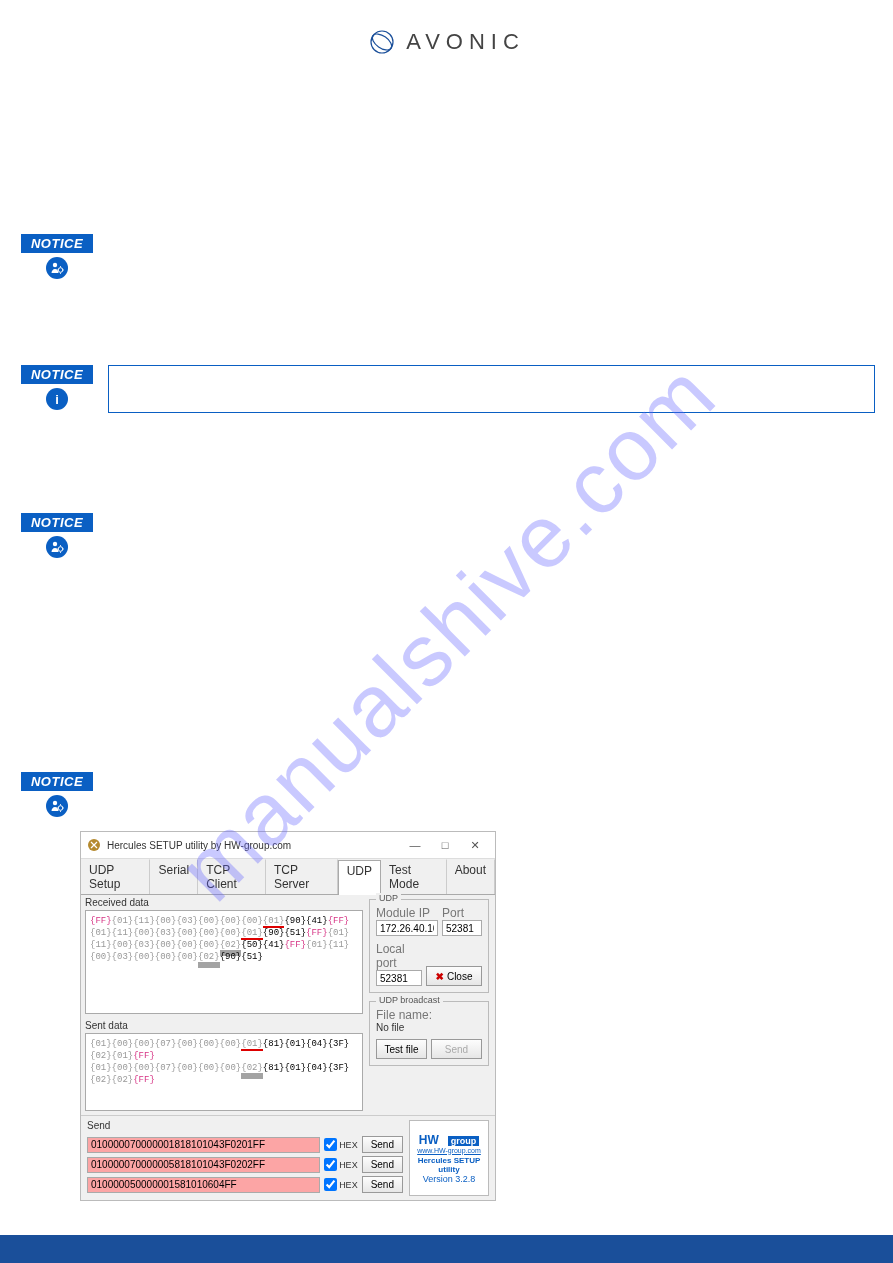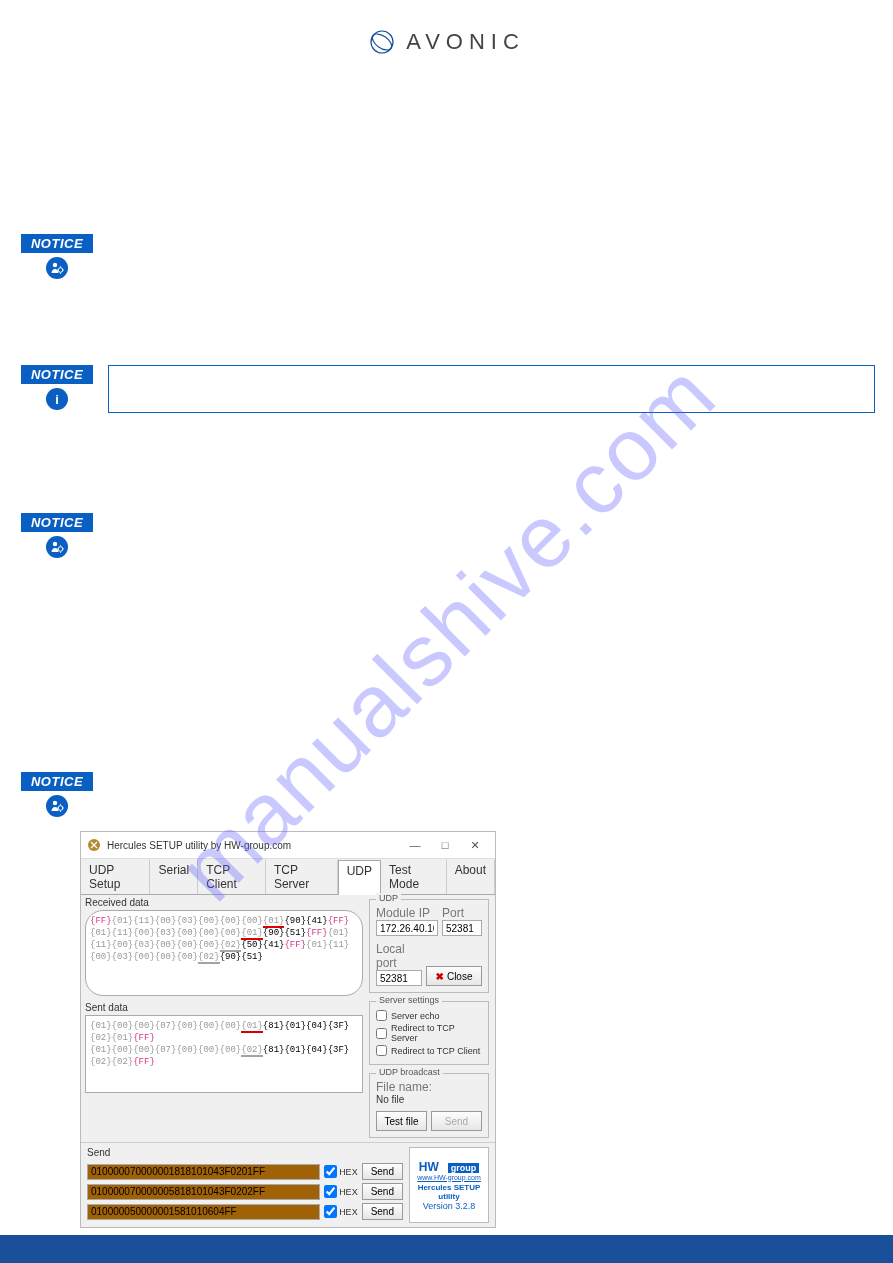--- a/index.html
+++ b/index.html
@@ -162,27 +162,27 @@
   .textpane {
     background: #fff;
     border: 1px solid #aaa;
     margin: 0 4px 4px 4px;
     padding: 4px;
     font-family: "Courier New", monospace;
     font-size: 9px;
     line-height: 1.35;
     overflow: hidden;
   }
-  .received { height: 86px; border-radius: 18px; }
+  .received { height: 104px; }
   .sent { height: 78px; }
   .tok-pink { color: #d63384; }
   .tok-gray { color: #999; }
   .tok-black { color: #000; }
   .und-red { border-bottom: 2px solid #d00; }
-  .und-blue { border-bottom: 2px solid #a3a3a3; }
+  .und-blue { border-bottom: 6px solid #a3a3a3; }
 
   .right-col {
     width: 128px;
     padding: 4px 6px 4px 2px;
     display: flex;
     flex-direction: column;
     gap: 8px;
   }
   .group {
     border: 1px solid #bbb;
@@ -249,21 +249,21 @@
   }
   .send-row {
     display: flex;
     align-items: center;
     gap: 4px;
     margin: 3px 0;
   }
   .send-input {
     flex: 1;
     border: 1px solid #aaa;
-    background: #a16207;
+    background: #fca5a5;
     font-size: 10px;
     padding: 1px 3px;
     height: 16px;
     font-family: inherit;
   }
   .hex-check { display: flex; align-items: center; gap: 2px; font-size: 9px; justify-content: flex-end; }
   .send-btn {
     border: 1px solid #999;
     background: linear-gradient(#fdfdfd,#e6e6e6);
     font-size: 10px;
@@ -454,35 +454,20 @@
               <div class="field-label">Local port</div>
               <input class="text-input" value="52381" style="">
             </div>
             <button class="btn" style="flex:1;justify-content:center">
               <span style="color:#c00;font-weight:bold">✖</span>
               <span>Close</span>
             </button>
           </div>
         </div>
 
-        <div class="group">
-          <div class="group-title">Server settings</div>
-          <label class="checkbox-row">
-              <input type="checkbox" style="">
-              <span>Server echo</span>
-            </label>
-          <label class="checkbox-row">
-              <input type="checkbox" style="">
-              <span>Redirect to TCP Server</span>
-            </label>
-          <label class="checkbox-row">
-              <input type="checkbox" style="">
-              <span>Redirect to TCP Client</span>
-            </label>
-        </div>
 
         <div class="group">
           <div class="group-title">UDP broadcast</div>
           <div class="field-label">File name:</div>
           <div style="font-size:10px;margin-bottom:6px">No file</div>
           <div style="display:flex;gap:4px">
             <button class="btn" style="flex:1;justify-content:center">
                 <span>Test file</span>
               </button>
             <button class="btn disabled" style="flex:1;justify-content:center">

